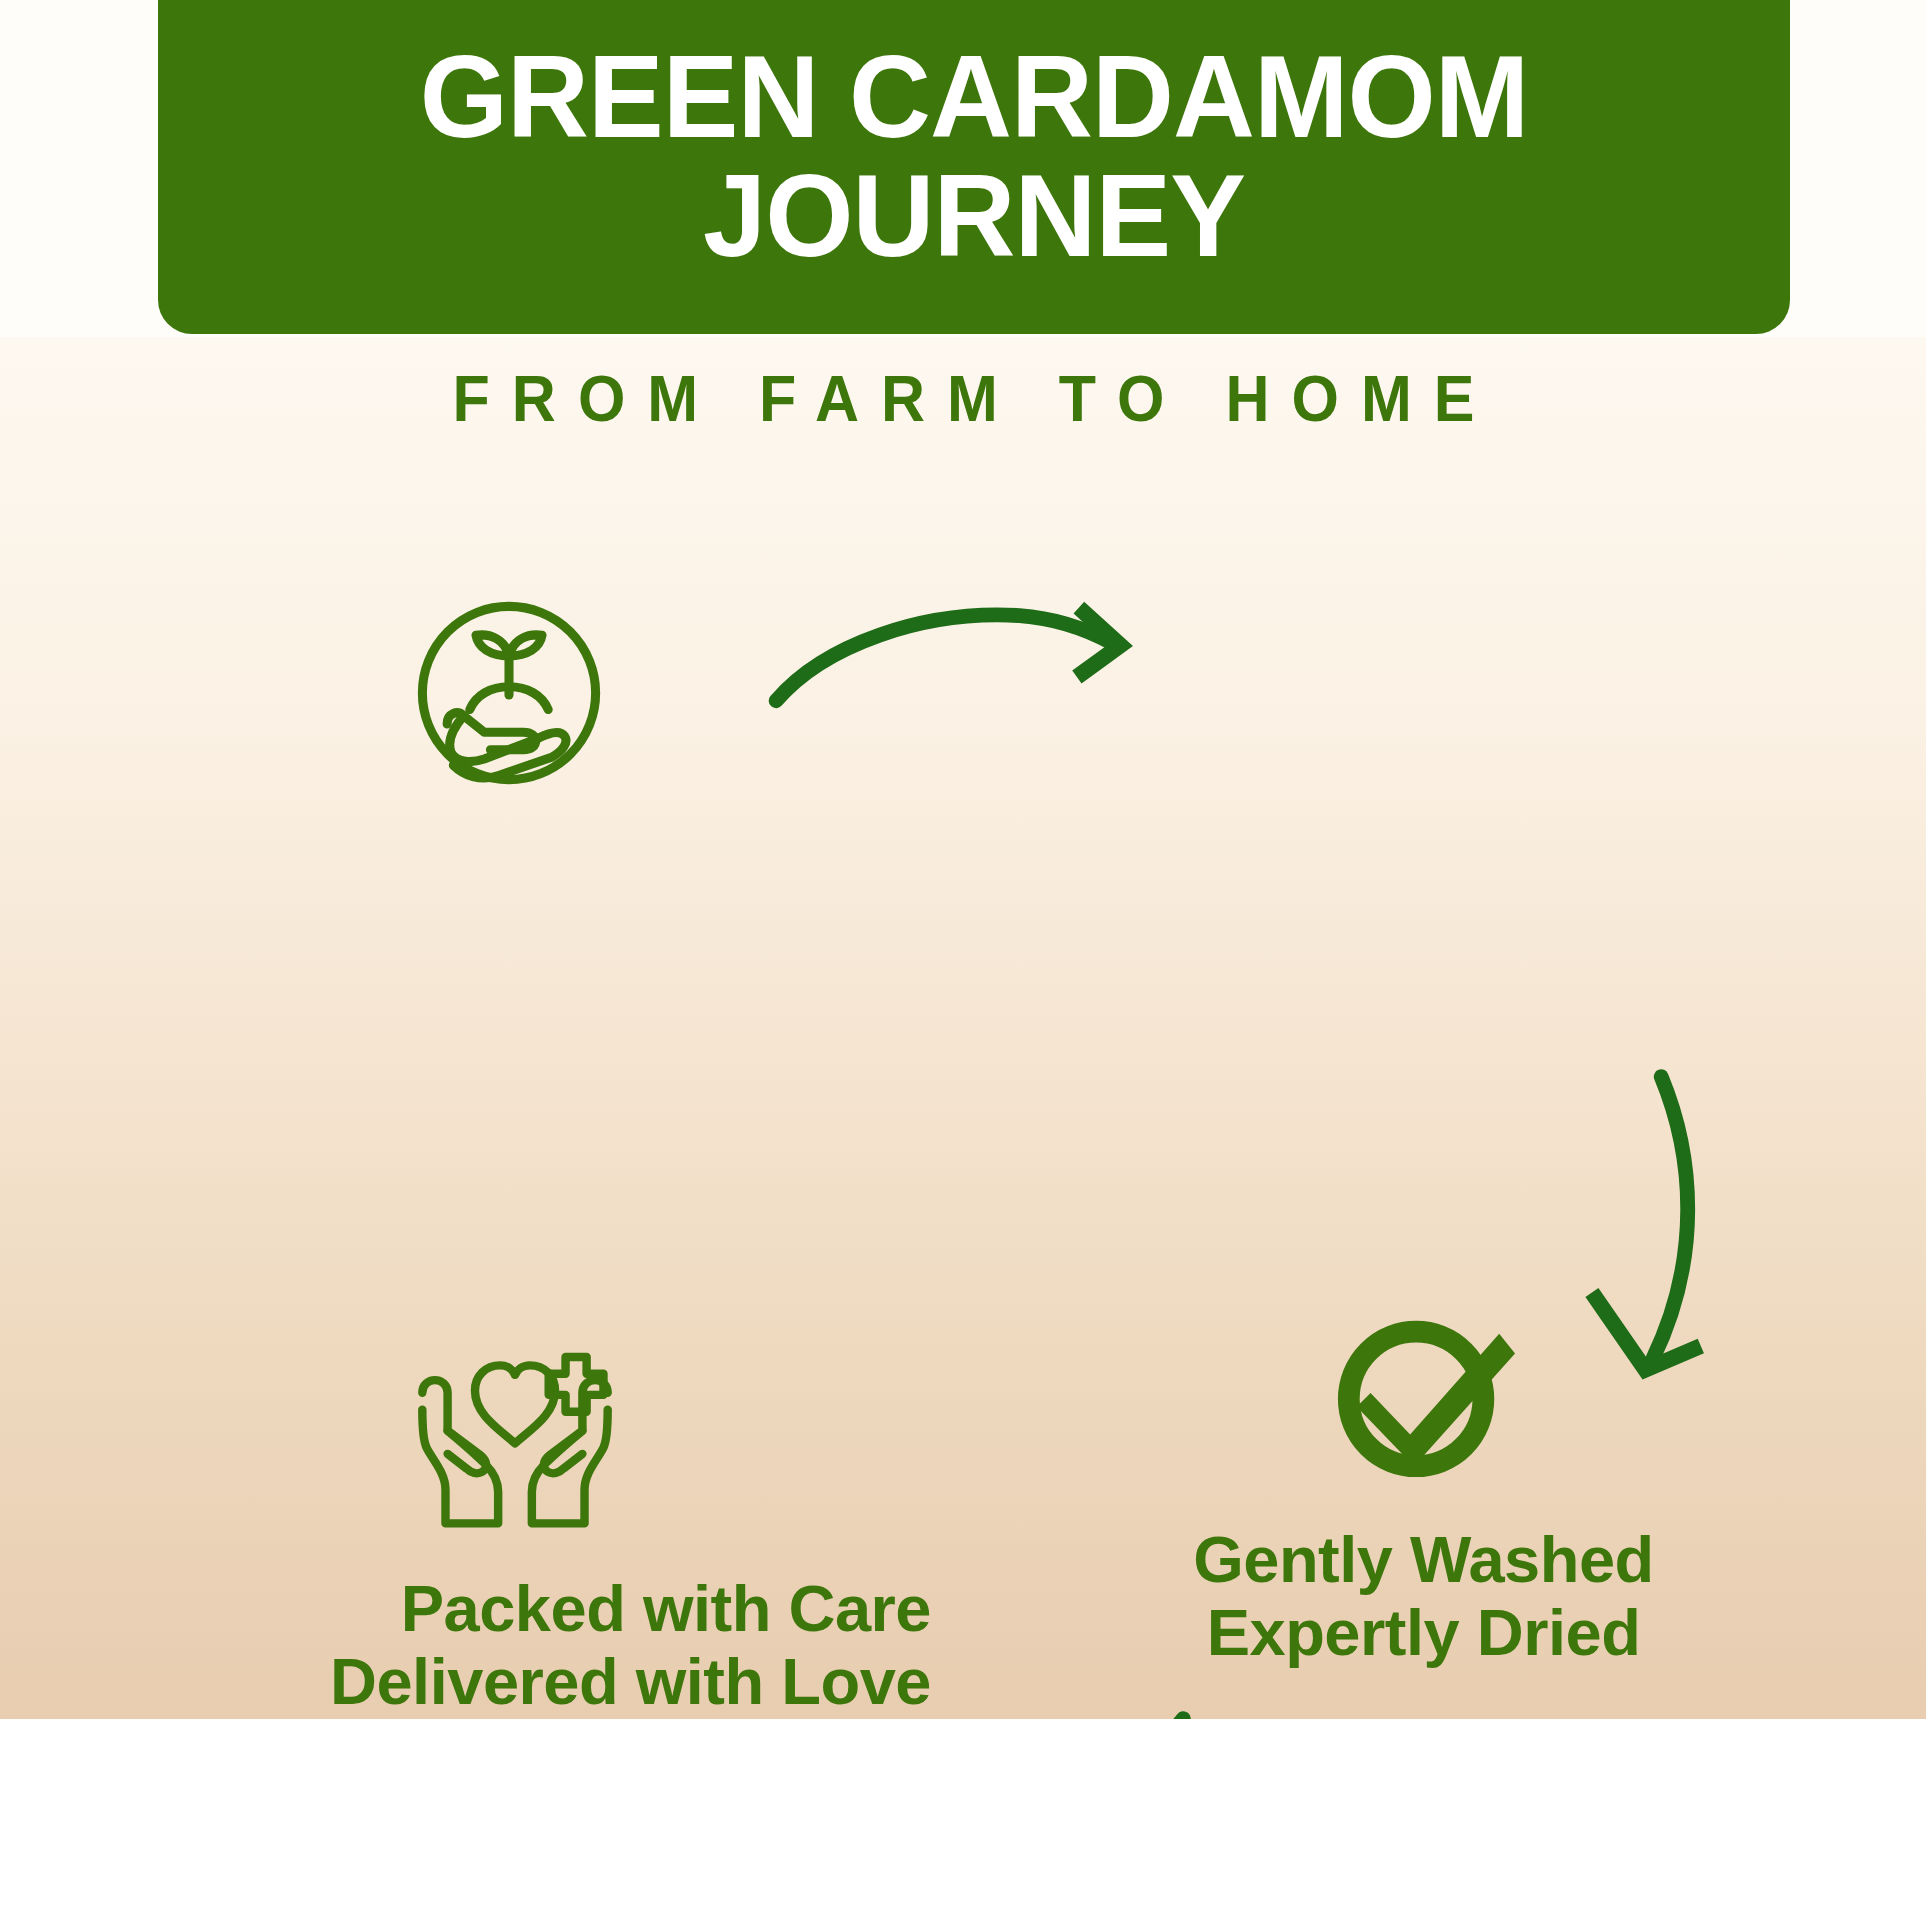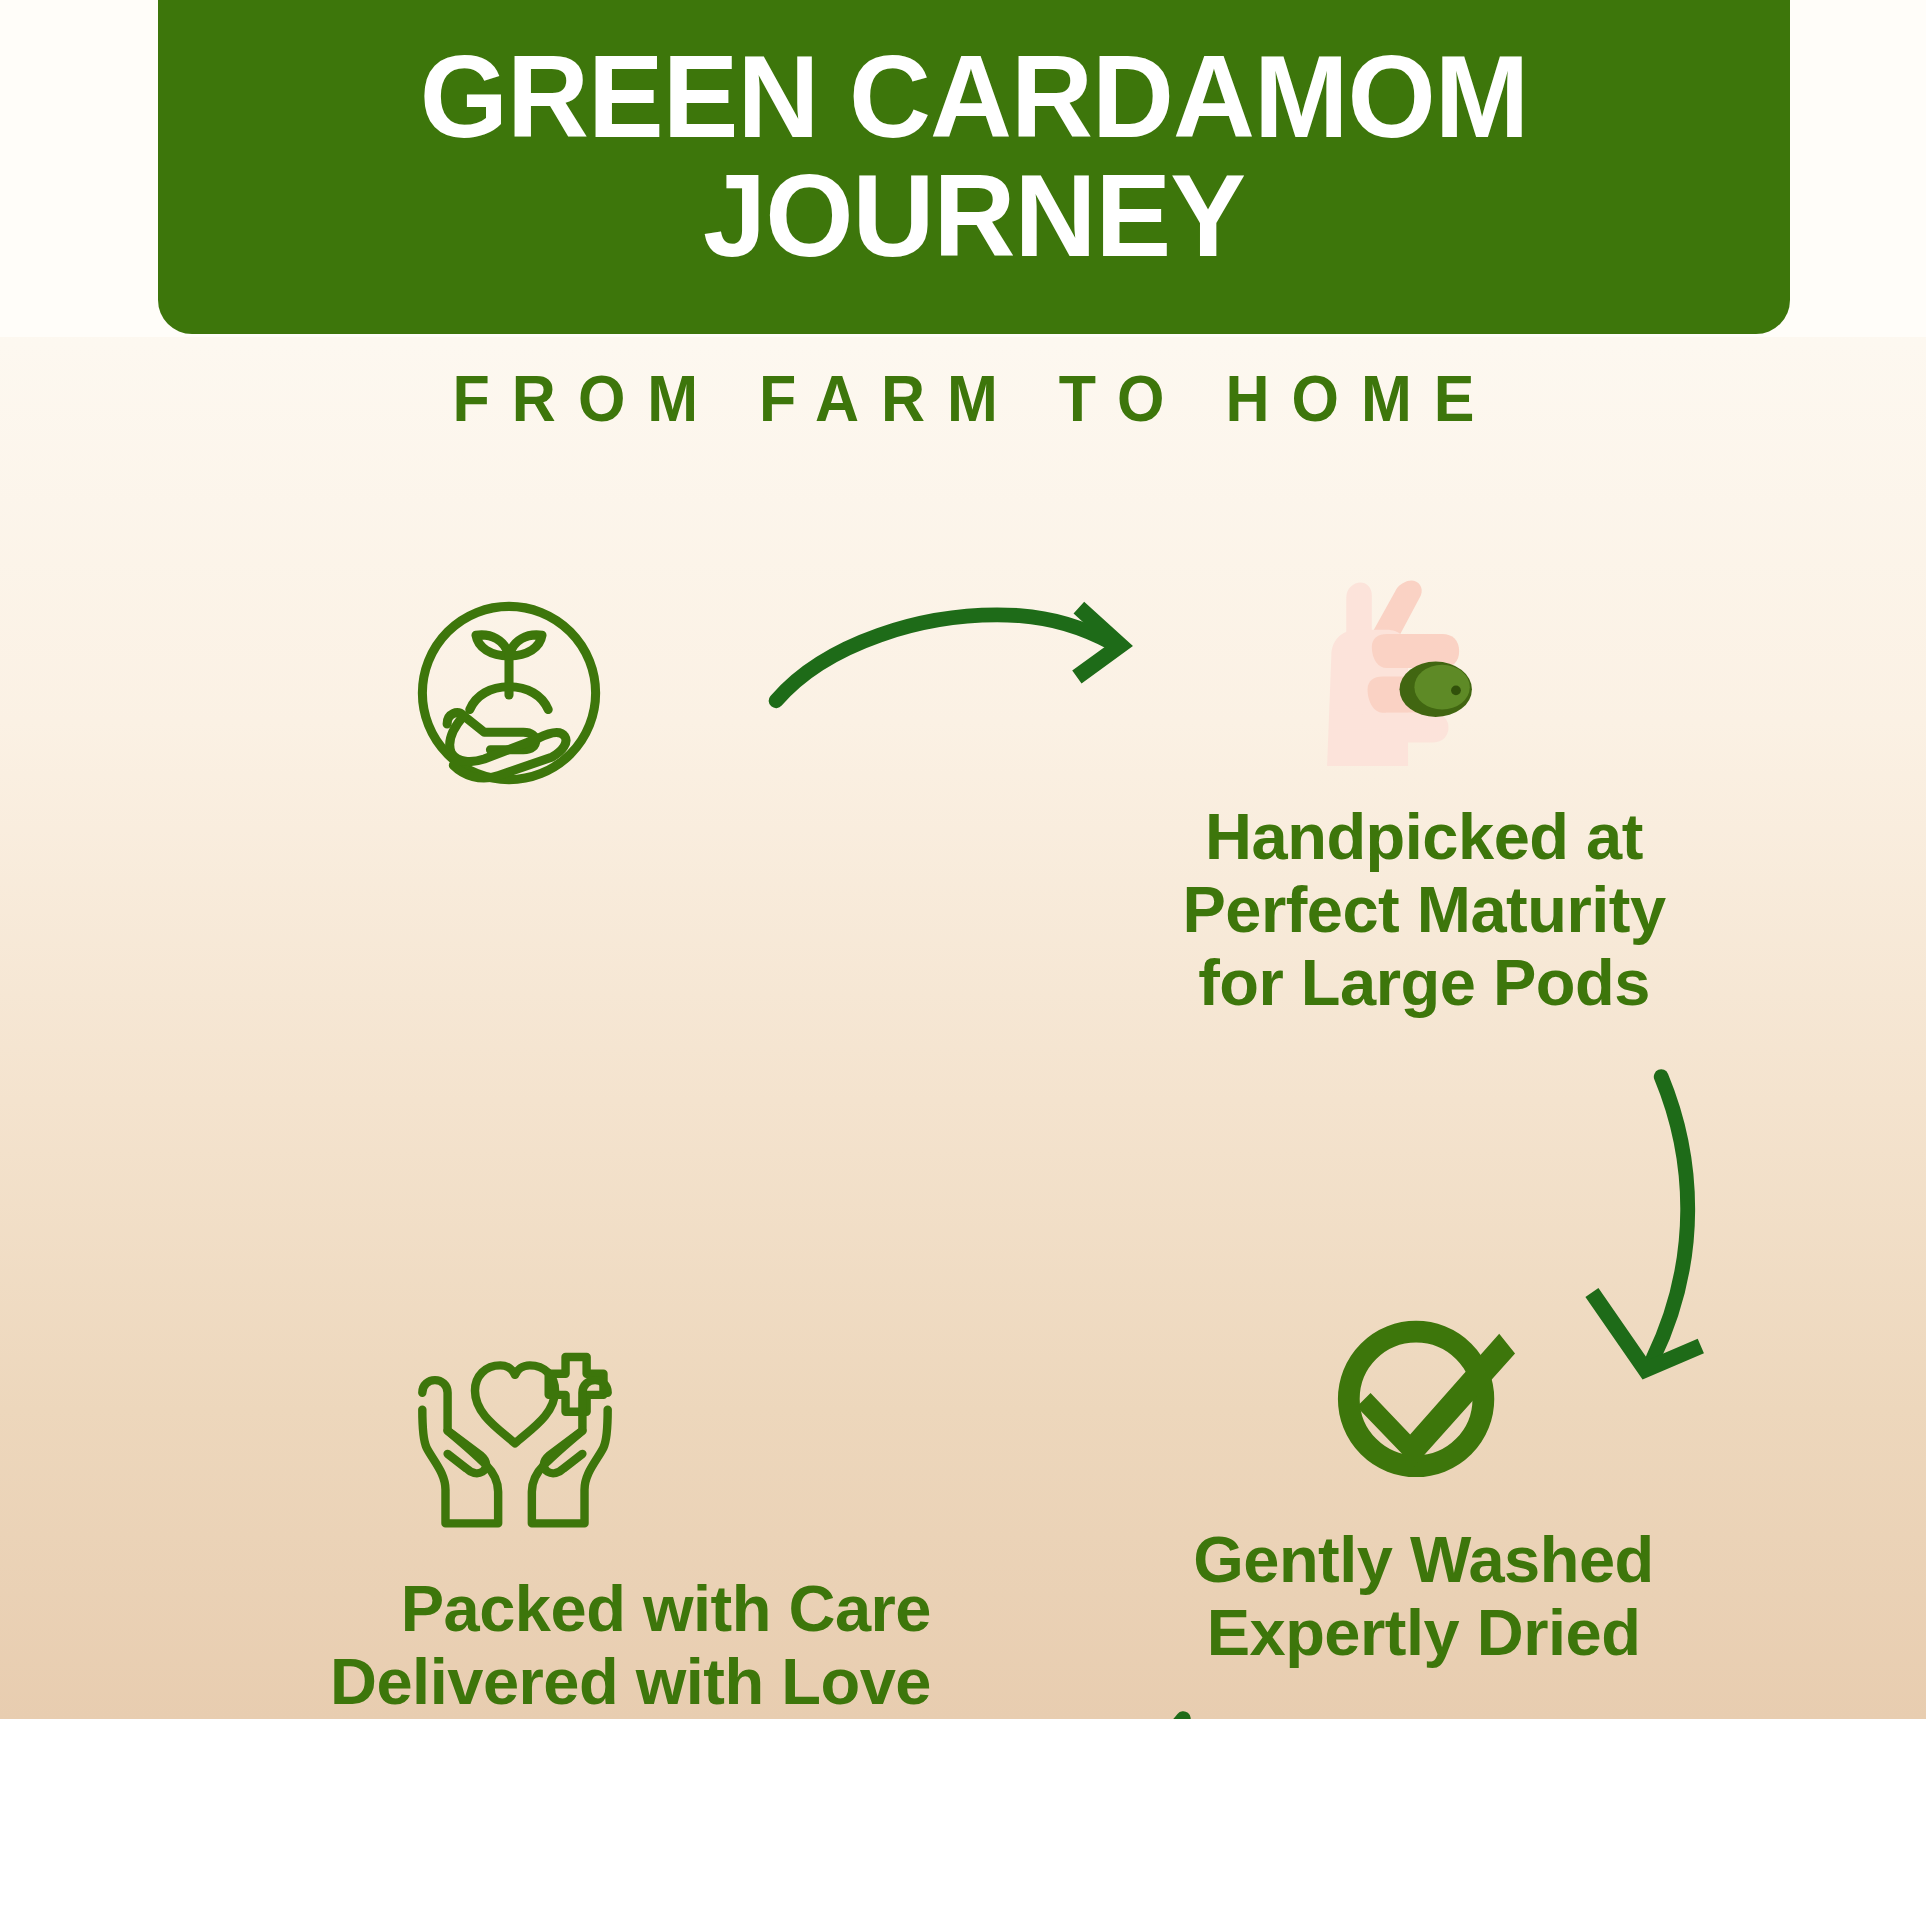--- a/index.html
+++ b/index.html
@@ -117,49 +117,20 @@
 
           <path d="M31 56 C34 49 41 45 50 45 C59 45 66 49 69 56"></path>
 
           <path d="M20 63 C20 58 25 56 28 59 L38 67 L57 67 C61 67 63 69 63 71 C63 73.5 61 75.5 57 75.5 L41 75.5"></path>
           <path d="M28 59 C22 66 20 72 22 77 C25 82 32 82 38 80 L64 70 C70 67 75 66 77 69 C79 72 76 76 71 79 L45 88 C36 91 28 88 23 83"></path>
         </g>
       </svg>
     </div>
   </div>
 
-  <div class="cell" id="cell-hand">
-    <div class="icon-wrap">
-      <svg width="248" height="213" viewBox="0 0 115 100">
-        <g>
-
-          <path d="M23 8 C27 4 33 6 33 12 L33 40 L21 45 L21 14 C21 11 21.5 9.5 23 8 Z" fill="#FCE3DA"></path>
-
-          <path d="M48 6 C53 3 58 7 56 12 L40 42 L29 37 L44 10 C45 8 46 7 48 6 Z" fill="#FAD2C4"></path>
-
-          <path d="M14 40 C14 33 19 28 26 28 L40 28 C46 28 50 32 50 38 L50 92 L12 92 L14 40 Z" fill="#FCE3DA"></path>
-
-          <path d="M33 36 C33 32 36 30 40 30 L66 30 C71 30 74 33 74 38 C74 43 71 46 66 46 L40 46 C36 46 33 42 33 36 Z" fill="#FAD2C4"></path>
-
-          <path d="M26 48 C33 48 38 52 38 58 C38 64 33 68 26 68 L22 68 L22 48 Z" fill="#FCE3DA"></path>
-
-          <path d="M31 56 C31 52 34 50 38 50 L62 50 C67 50 70 54 70 59 C70 64 67 67 62 67 L38 67 C34 67 31 62 31 56 Z" fill="#FAD2C4"></path>
-
-          <path d="M36 70 C36 68 38 67 41 67 L62 67 C66 67 69 70 69 74 C69 78 66 81 62 81 L41 81 C38 81 36 77 36 70 Z" fill="#FCE3DA"></path>
-
-          <ellipse cx="63" cy="56" rx="17" ry="13" fill="#416611"></ellipse>
-          <ellipse cx="66" cy="55" rx="13" ry="10.5" fill="#5E8A26"></ellipse>
-          <circle cx="72.5" cy="56.5" r="2.3" fill="#31510A"></circle>
-        </g>
-      </svg>
-    </div>
-    <div class="caption">Handpicked at
-Perfect Maturity
-for Large Pods</div>
-  </div>
 
   <div class="cell" id="cell-packed">
     <div class="icon-wrap">
       <svg width="220" height="198" viewBox="0 0 104 94">
         <g fill="none" stroke="#3D760B" stroke-width="4" stroke-linecap="round" stroke-linejoin="round">
 
           <path d="M52 50 C44 43 33 36 33 25 C33 18 38 13 45 13 C48.5 13 51 15 52 17.5 C53 15 55.5 13 59 13 C66 13 71 18 71 25 C71 36 60 43 52 50 Z"></path>
 
           <path d="M76 9 L86 9 L86 17 L94 17 L94 27 L86 27 L86 35 L76 35 L76 27 L68 27 L68 17 L76 17 Z"></path>
 

